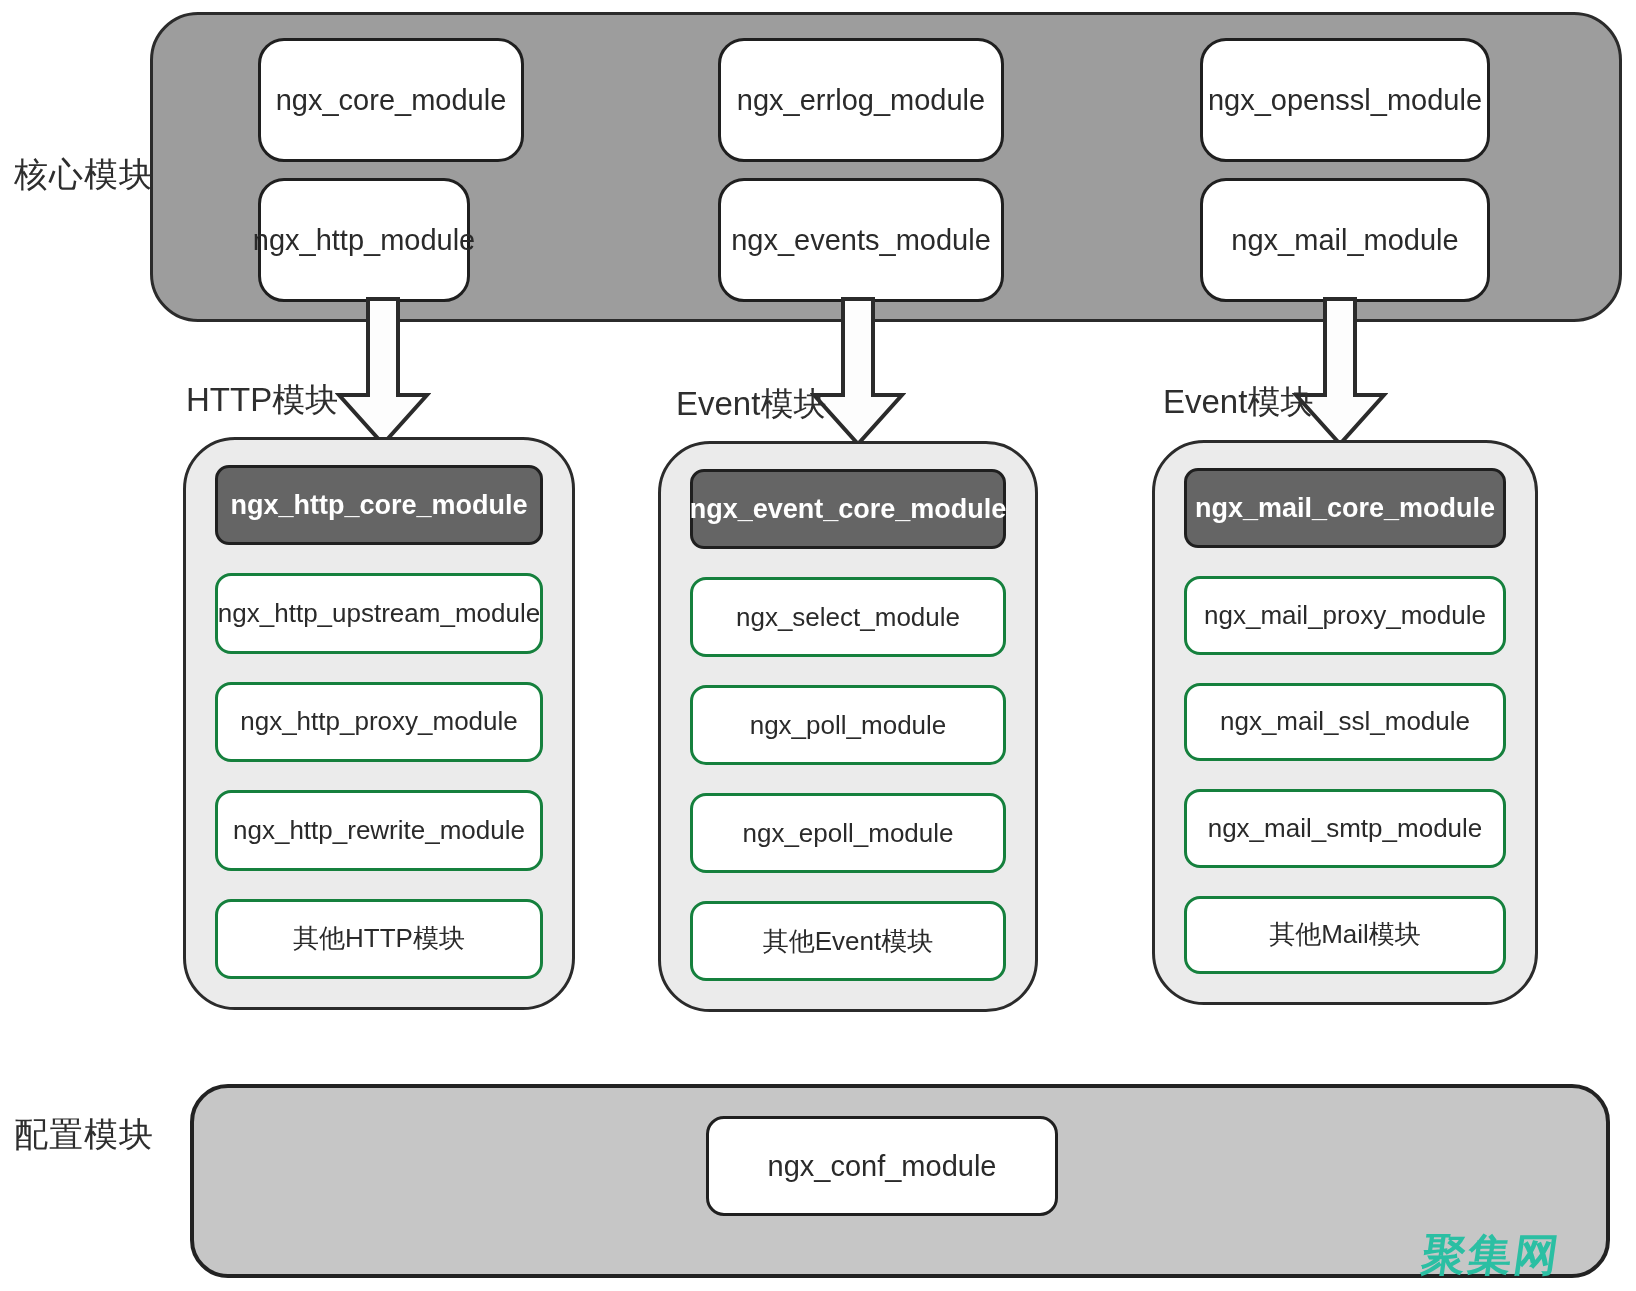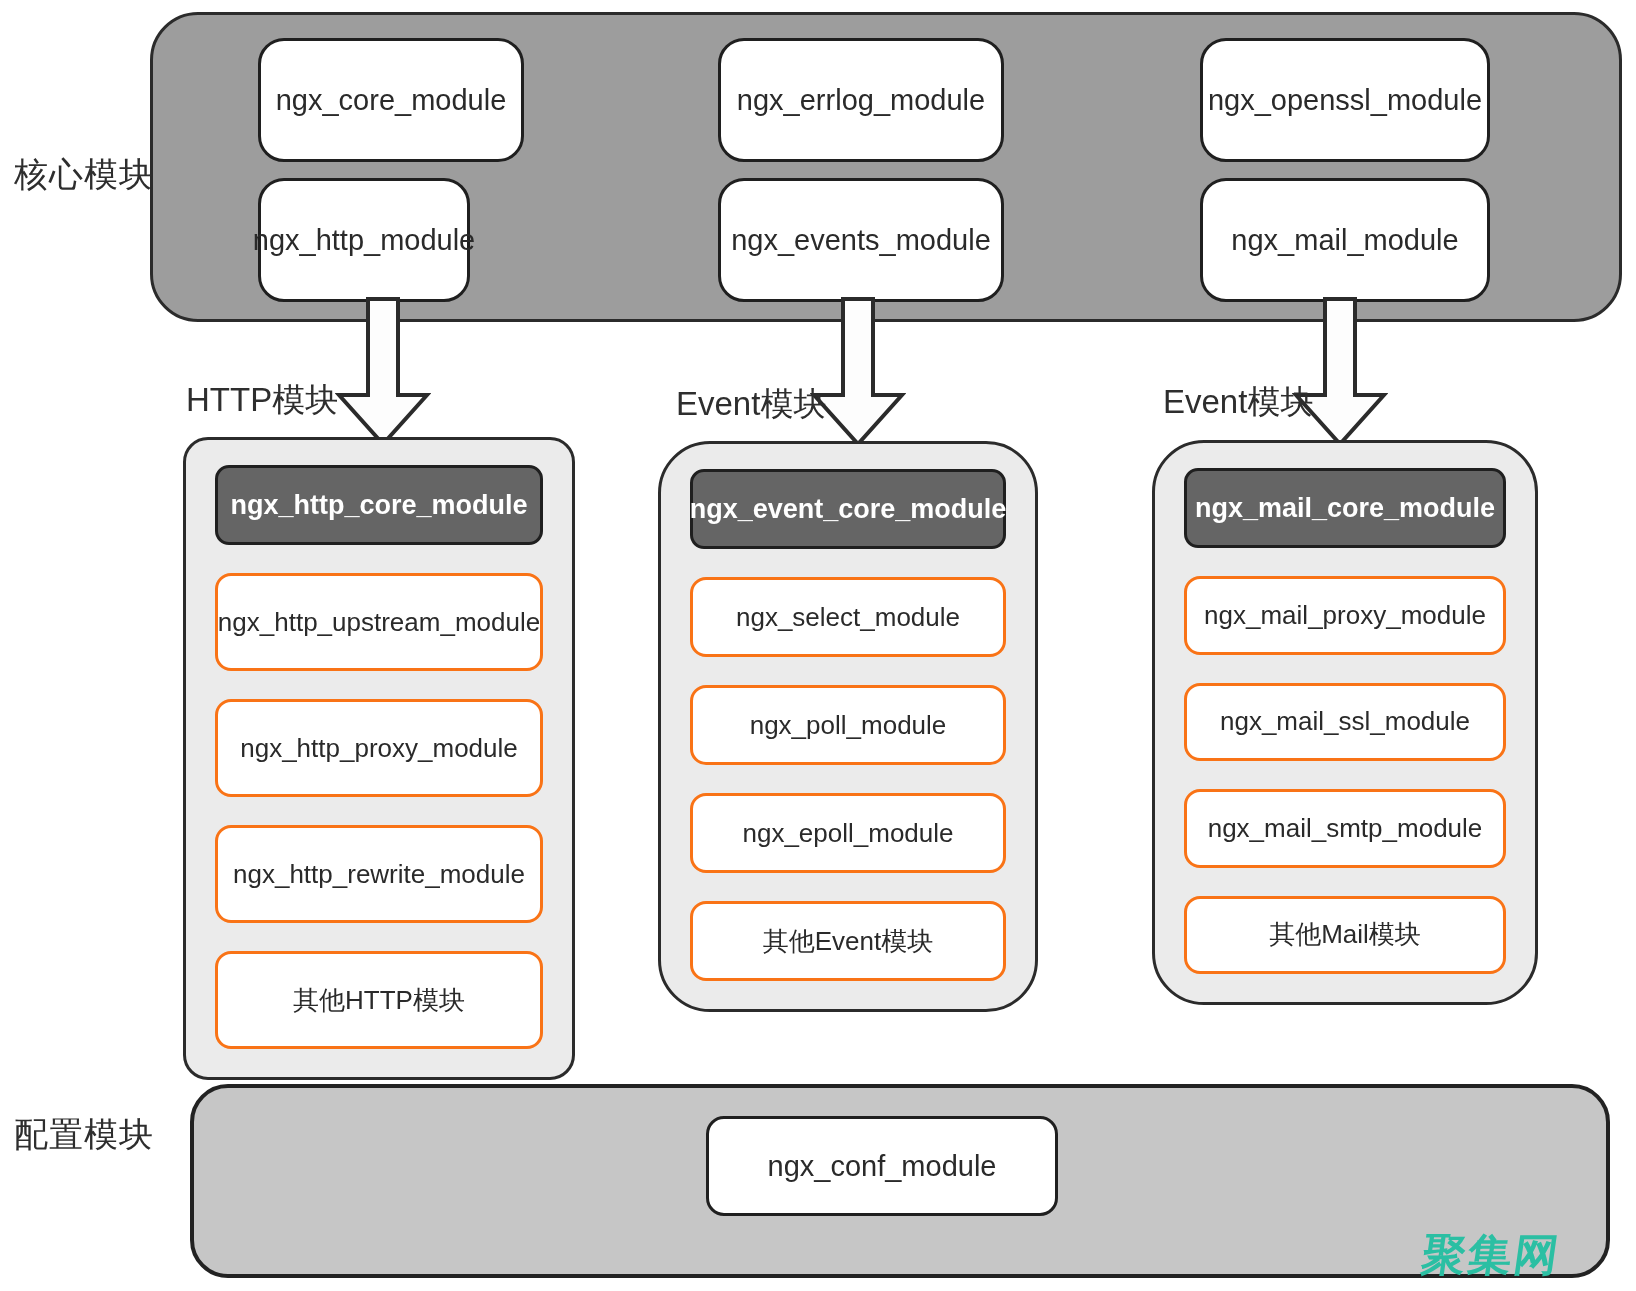--- a/index.html
+++ b/index.html
@@ -87,21 +87,21 @@
     align-items: center;
     justify-content: center;
     color: #ffffff;
     font-weight: bold;
     font-size: 27px;
     white-space: nowrap;
   }
   .col-item {
     flex: 1;
     background: #ffffff;
-    border: 3px solid #f97316;
+    border: 3px solid #15803d;
     border-radius: 16px;
     box-sizing: border-box;
     display: flex;
     align-items: center;
     justify-content: center;
     font-size: 26px;
     color: #2a2a2a;
     white-space: nowrap;
   }
   .conf-box {
@@ -151,21 +151,21 @@
     <polygon points="33,2 63,2 63,98 92,98 48,147 4,98 33,98" fill="#fdfdfd" stroke="#2b2b2b" stroke-width="4"></polygon>
   </svg>
   <svg class="arrow" style="left:1292px; top:297px;" viewBox="0 0 96 150">
     <polygon points="33,2 63,2 63,98 92,98 48,147 4,98 33,98" fill="#fdfdfd" stroke="#2b2b2b" stroke-width="4"></polygon>
   </svg>
 
   <div class="col-label" style="left:186px; top:378px;">HTTP模块</div>
   <div class="col-label" style="left:676px; top:382px;">Event模块</div>
   <div class="col-label" style="left:1163px; top:380px;">Event模块</div>
 
-  <div class="column" style="left:183px; top:437px; width:392px; height:643px;border-radius:25px;">
+  <div class="column" style="left:183px; top:437px; width:392px; height:573px;">
     <div class="col-header">ngx_http_core_module</div>
     <div class="col-item">ngx_http_upstream_module</div>
     <div class="col-item">ngx_http_proxy_module</div>
     <div class="col-item">ngx_http_rewrite_module</div>
     <div class="col-item">其他HTTP模块</div>
   </div>
 
   <div class="column" style="left:658px; top:441px; width:380px; height:571px;">
     <div class="col-header">ngx_event_core_module</div>
     <div class="col-item">ngx_select_module</div>

